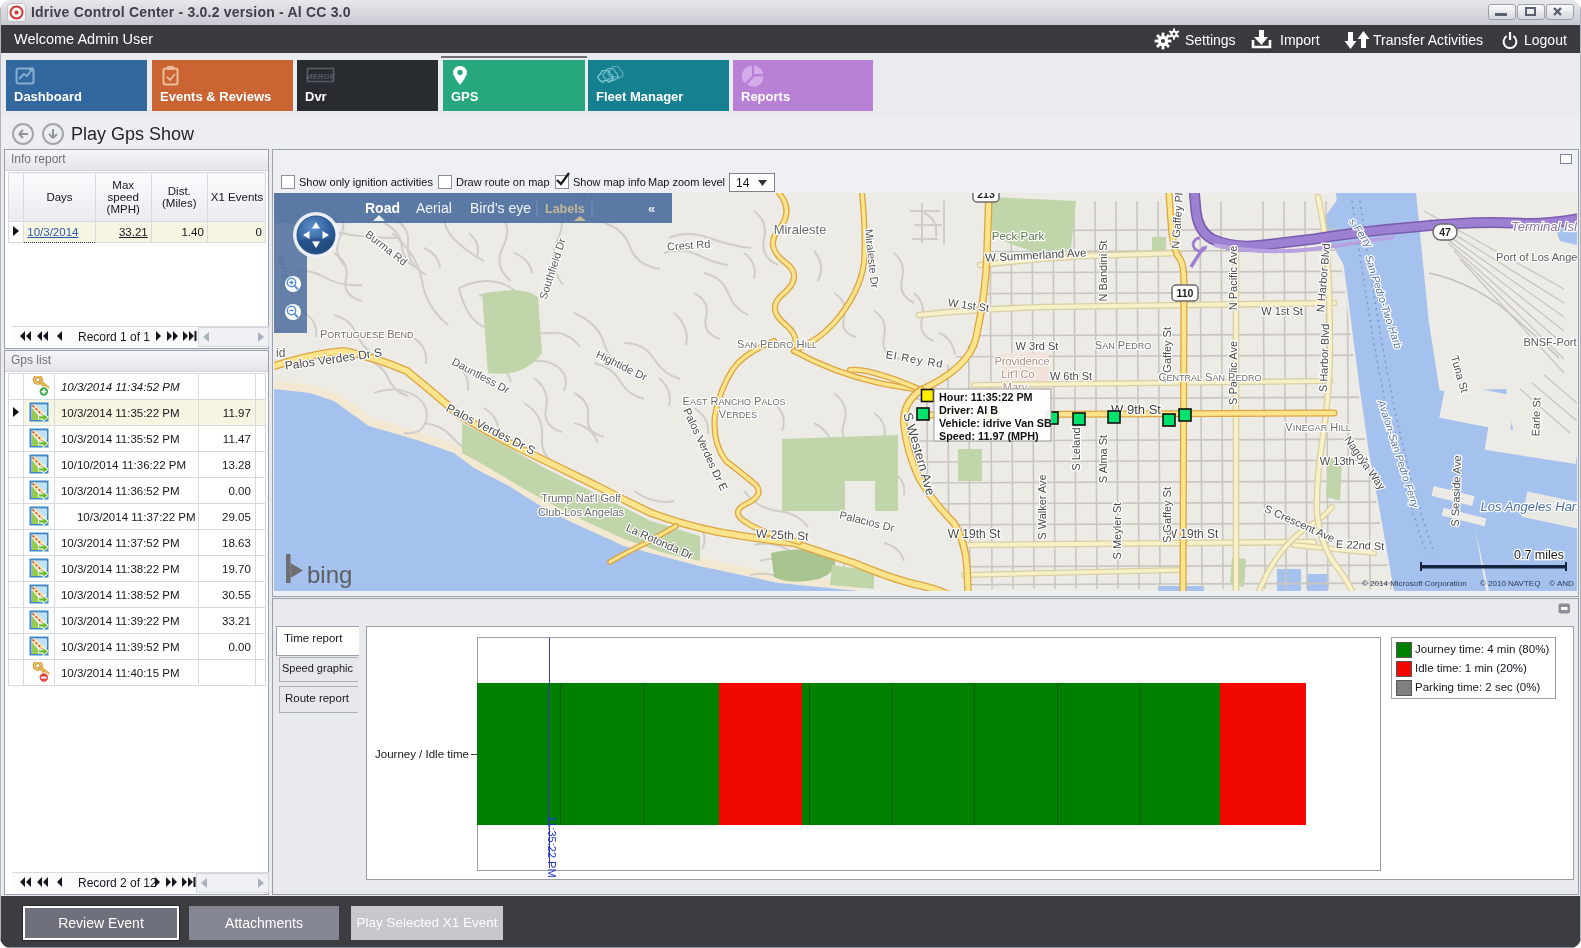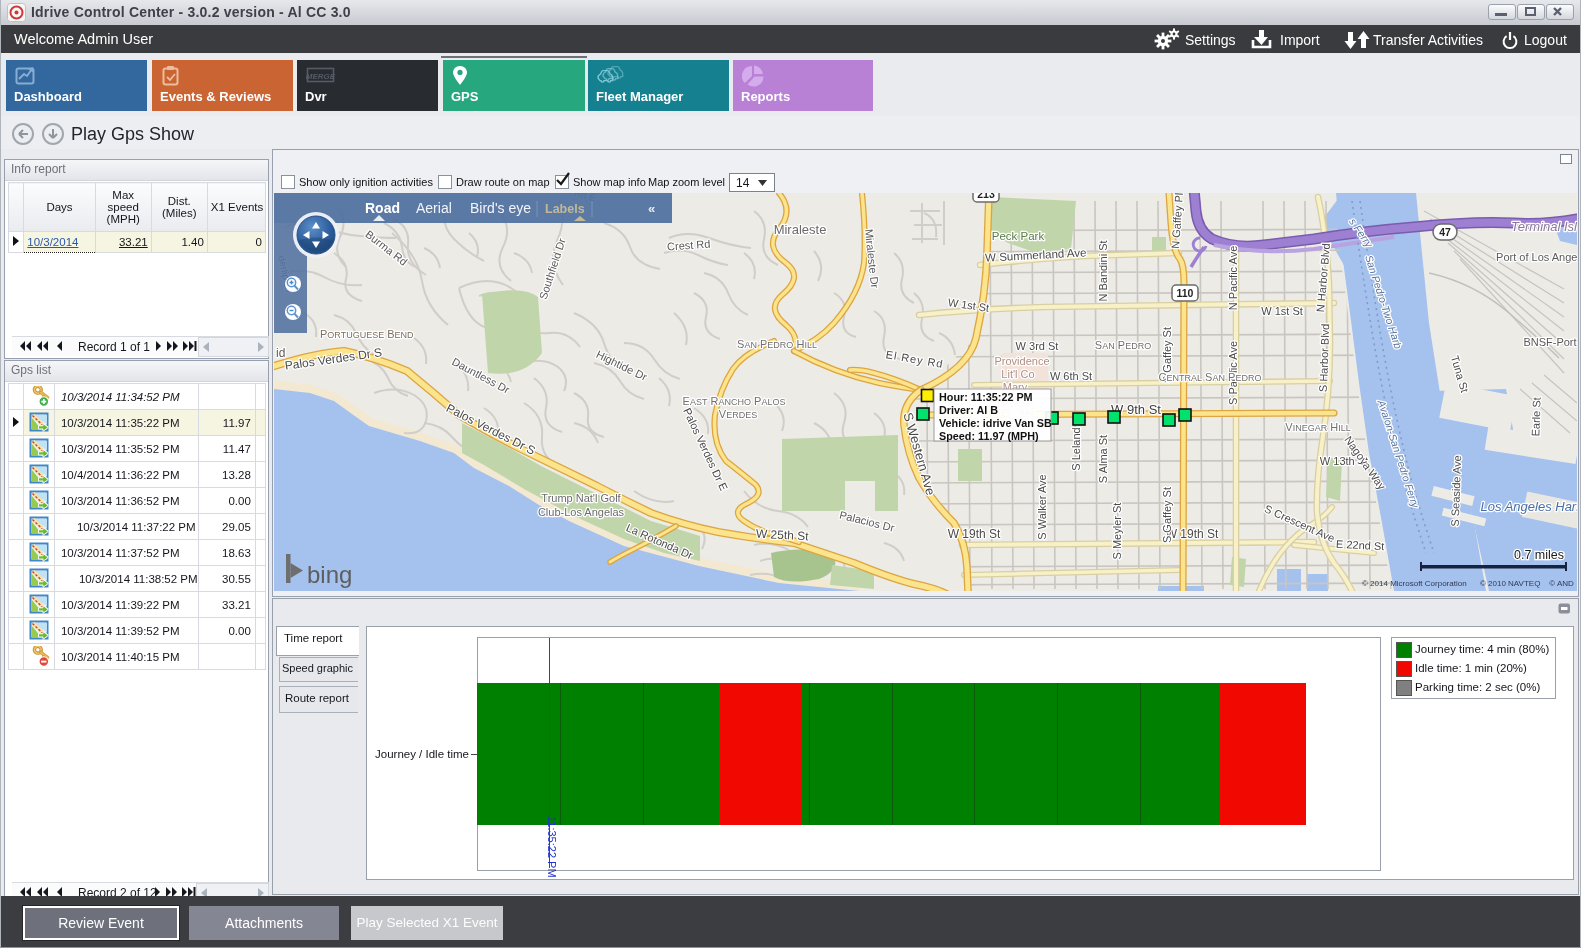--- a/index.html
+++ b/index.html
@@ -1,18 +1,18 @@
 <!DOCTYPE html>
 <html><head><meta charset="utf-8"><title>Idrive Control Center</title>
 <style>
 html,body{margin:0;padding:0;}
 body{font-family:"Liberation Sans", sans-serif;}
 .abs{position:absolute;}
-.win{position:relative;width:1581px;height:948px;background:#e9ebee;overflow:hidden;}
-.grp{position:absolute;border:1px solid #98a0b0;background:#fff;margin-top:10px;}
+.win{position:relative;width:1581px;height:948px;background:#e9ebee;overflow:hidden;border-radius:11px;}
+.grp{position:absolute;border:1px solid #98a0b0;background:#fff;}
 .grpTitle{position:absolute;left:0;top:0;right:0;height:18px;background:linear-gradient(#f5f6f8,#e3e5ea);
  color:#70707a;font-size:12px;padding:2px 0 0 6px;border-bottom:1px solid #d0d4da;}
 table.dg{border-collapse:collapse;font-size:11.5px;color:#15151d;}
 table.dg td,table.dg th{border:1px solid #d7dae0;padding:0 3px;overflow:hidden;white-space:nowrap;}
 table.dg th{background:linear-gradient(#fbfcfd,#e9ebef);font-weight:normal;}
 </style></head>
 <body>
 <div class="win">
 
 <div class="abs" style="left:0;top:0;width:1581px;height:25px;background:linear-gradient(#e6e8ec,#c7cad0);border-bottom:1px solid #a9acb3">
@@ -243,21 +243,21 @@
 <tr style="height:26px;">
             <td style="background:#fff;text-align:center;padding:0"></td>
             <td style="text-align:center;padding:1px 0 0 0"><svg width="21" height="21" viewBox="0 0 21 21">
                 <rect x="1.5" y="1.5" width="17" height="17" fill="#eef6fb" stroke="#3e87c8" stroke-width="2"></rect>
                 <path d="M3,3 L18,3 L18,12 Z" fill="#bfe3f5"></path>
                 <path d="M3,6 L13,18 L3,18 Z" fill="#97cb4f"></path>
                 <path d="M4,3.5 L18,16.5" stroke="#f1e3ae" stroke-width="4"></path>
                 <path d="M3.5,3.5 L17,16.5" stroke="#d23b2f" stroke-width="1.3" stroke-dasharray="2.4,1.8" fill="none"></path>
                 <path d="M9.5,13.8 L14,13.8 L14,11.4 L19.3,15.4 L14,19.4 L14,17 L9.5,17 Z" fill="#6abe2e" stroke="#fff" stroke-width="0.9"></path>
               </svg></td>
-            <td style="padding-left:6px">10/4/2014 11:36:22 PM</td>
+            <td style="padding-left:6px">10/10/2014 11:36:22 PM</td>
             <td style="text-align:right;padding-right:4px">13.28</td>
             <td></td>
           </tr>
 <tr style="height:26px;">
             <td style="background:#fff;text-align:center;padding:0"></td>
             <td style="text-align:center;padding:1px 0 0 0"><svg width="21" height="21" viewBox="0 0 21 21">
                 <rect x="1.5" y="1.5" width="17" height="17" fill="#eef6fb" stroke="#3e87c8" stroke-width="2"></rect>
                 <path d="M3,3 L18,3 L18,12 Z" fill="#bfe3f5"></path>
                 <path d="M3,6 L13,18 L3,18 Z" fill="#97cb4f"></path>
                 <path d="M4,3.5 L18,16.5" stroke="#f1e3ae" stroke-width="4"></path>
@@ -299,21 +299,35 @@
 <tr style="height:26px;">
             <td style="background:#fff;text-align:center;padding:0"></td>
             <td style="text-align:center;padding:1px 0 0 0"><svg width="21" height="21" viewBox="0 0 21 21">
                 <rect x="1.5" y="1.5" width="17" height="17" fill="#eef6fb" stroke="#3e87c8" stroke-width="2"></rect>
                 <path d="M3,3 L18,3 L18,12 Z" fill="#bfe3f5"></path>
                 <path d="M3,6 L13,18 L3,18 Z" fill="#97cb4f"></path>
                 <path d="M4,3.5 L18,16.5" stroke="#f1e3ae" stroke-width="4"></path>
                 <path d="M3.5,3.5 L17,16.5" stroke="#d23b2f" stroke-width="1.3" stroke-dasharray="2.4,1.8" fill="none"></path>
                 <path d="M9.5,13.8 L14,13.8 L14,11.4 L19.3,15.4 L14,19.4 L14,17 L9.5,17 Z" fill="#6abe2e" stroke="#fff" stroke-width="0.9"></path>
               </svg></td>
-            <td style="padding-left:24px">10/3/2014 11:38:52 PM</td>
+            <td style="padding-left:6px">10/3/2014 11:38:22 PM</td>
+            <td style="text-align:right;padding-right:4px">19.70</td>
+            <td></td>
+          </tr>
+<tr style="height:26px;">
+            <td style="background:#fff;text-align:center;padding:0"></td>
+            <td style="text-align:center;padding:1px 0 0 0"><svg width="21" height="21" viewBox="0 0 21 21">
+                <rect x="1.5" y="1.5" width="17" height="17" fill="#eef6fb" stroke="#3e87c8" stroke-width="2"></rect>
+                <path d="M3,3 L18,3 L18,12 Z" fill="#bfe3f5"></path>
+                <path d="M3,6 L13,18 L3,18 Z" fill="#97cb4f"></path>
+                <path d="M4,3.5 L18,16.5" stroke="#f1e3ae" stroke-width="4"></path>
+                <path d="M3.5,3.5 L17,16.5" stroke="#d23b2f" stroke-width="1.3" stroke-dasharray="2.4,1.8" fill="none"></path>
+                <path d="M9.5,13.8 L14,13.8 L14,11.4 L19.3,15.4 L14,19.4 L14,17 L9.5,17 Z" fill="#6abe2e" stroke="#fff" stroke-width="0.9"></path>
+              </svg></td>
+            <td style="padding-left:6px">10/3/2014 11:38:52 PM</td>
             <td style="text-align:right;padding-right:4px">30.55</td>
             <td></td>
           </tr>
 <tr style="height:26px;">
             <td style="background:#fff;text-align:center;padding:0"></td>
             <td style="text-align:center;padding:1px 0 0 0"><svg width="21" height="21" viewBox="0 0 21 21">
                 <rect x="1.5" y="1.5" width="17" height="17" fill="#eef6fb" stroke="#3e87c8" stroke-width="2"></rect>
                 <path d="M3,3 L18,3 L18,12 Z" fill="#bfe3f5"></path>
                 <path d="M3,6 L13,18 L3,18 Z" fill="#97cb4f"></path>
                 <path d="M4,3.5 L18,16.5" stroke="#f1e3ae" stroke-width="4"></path>

